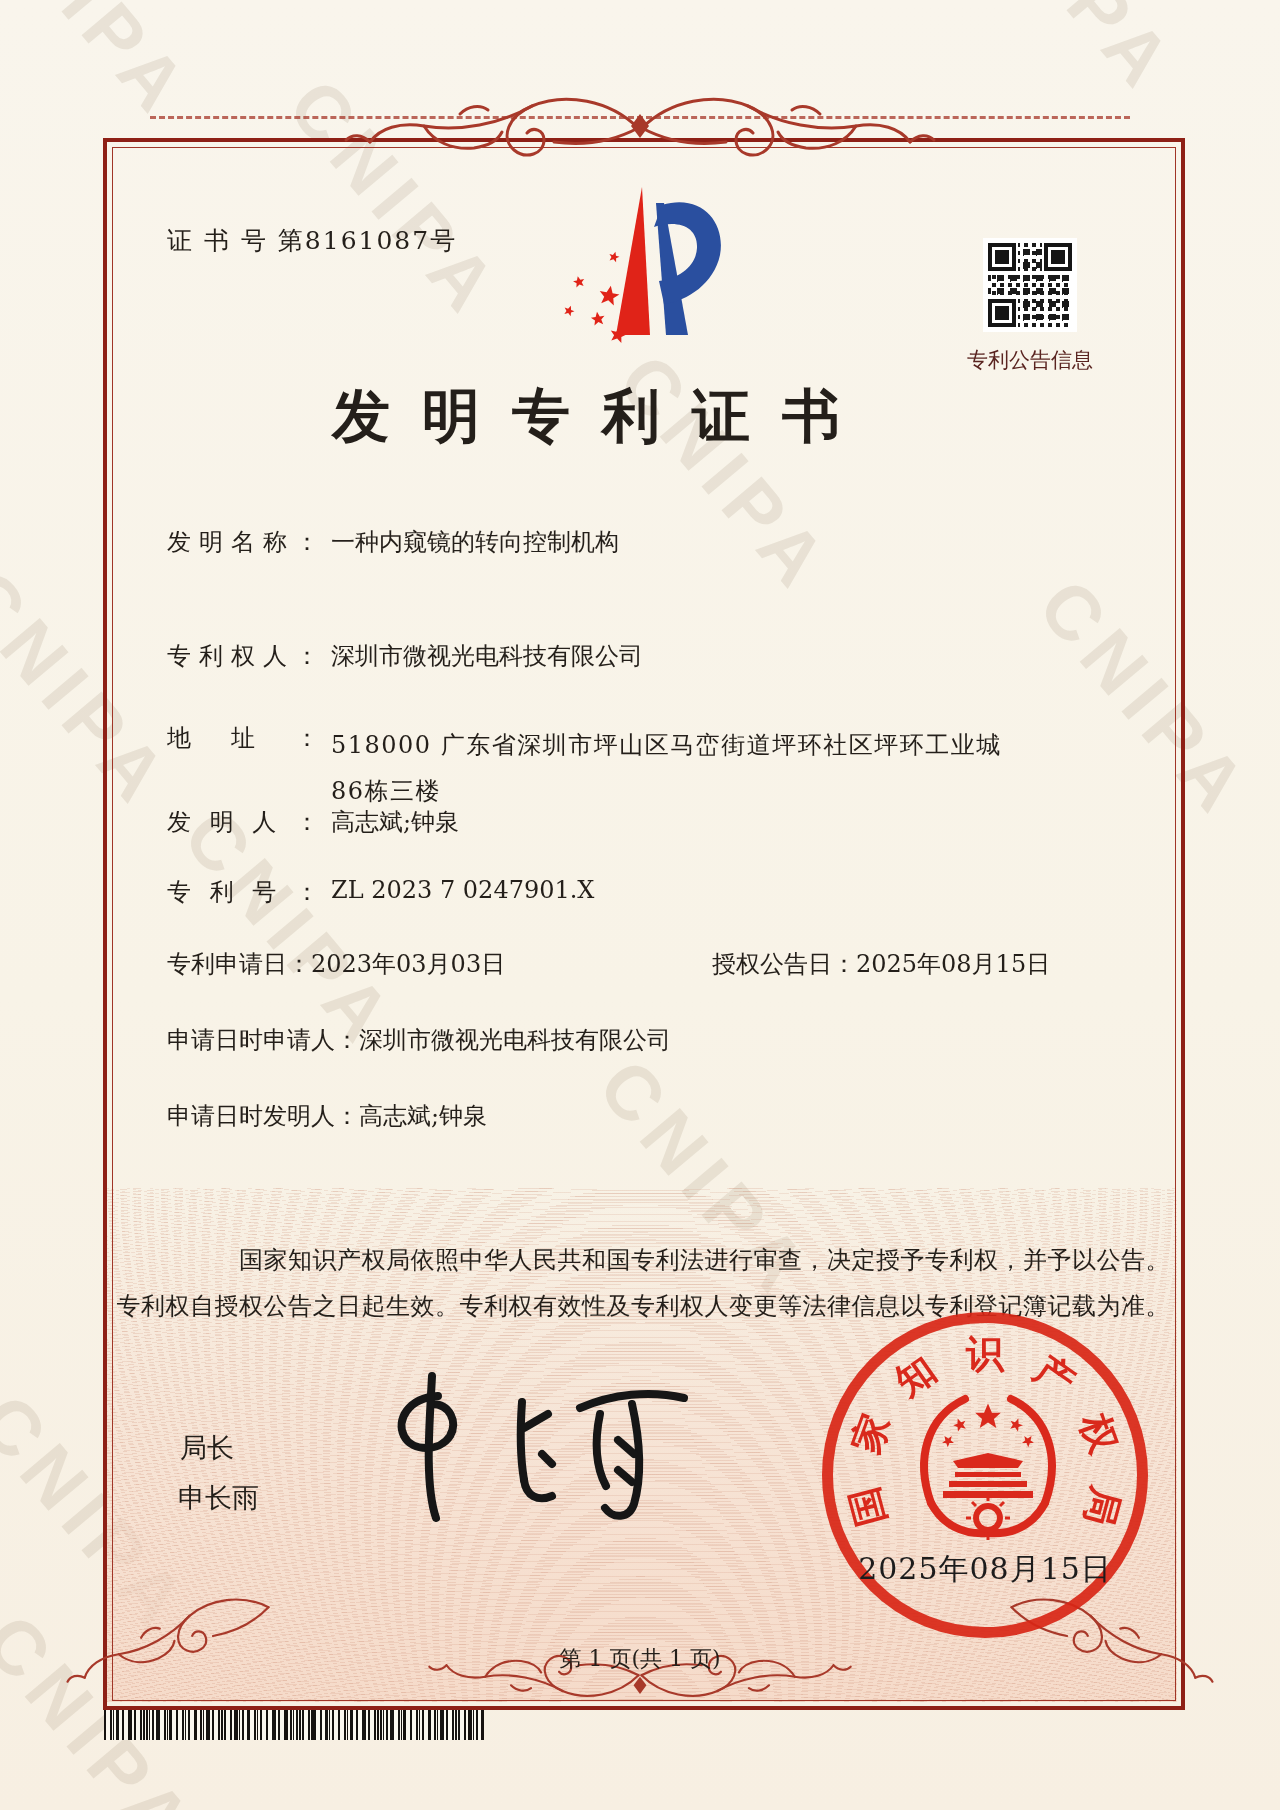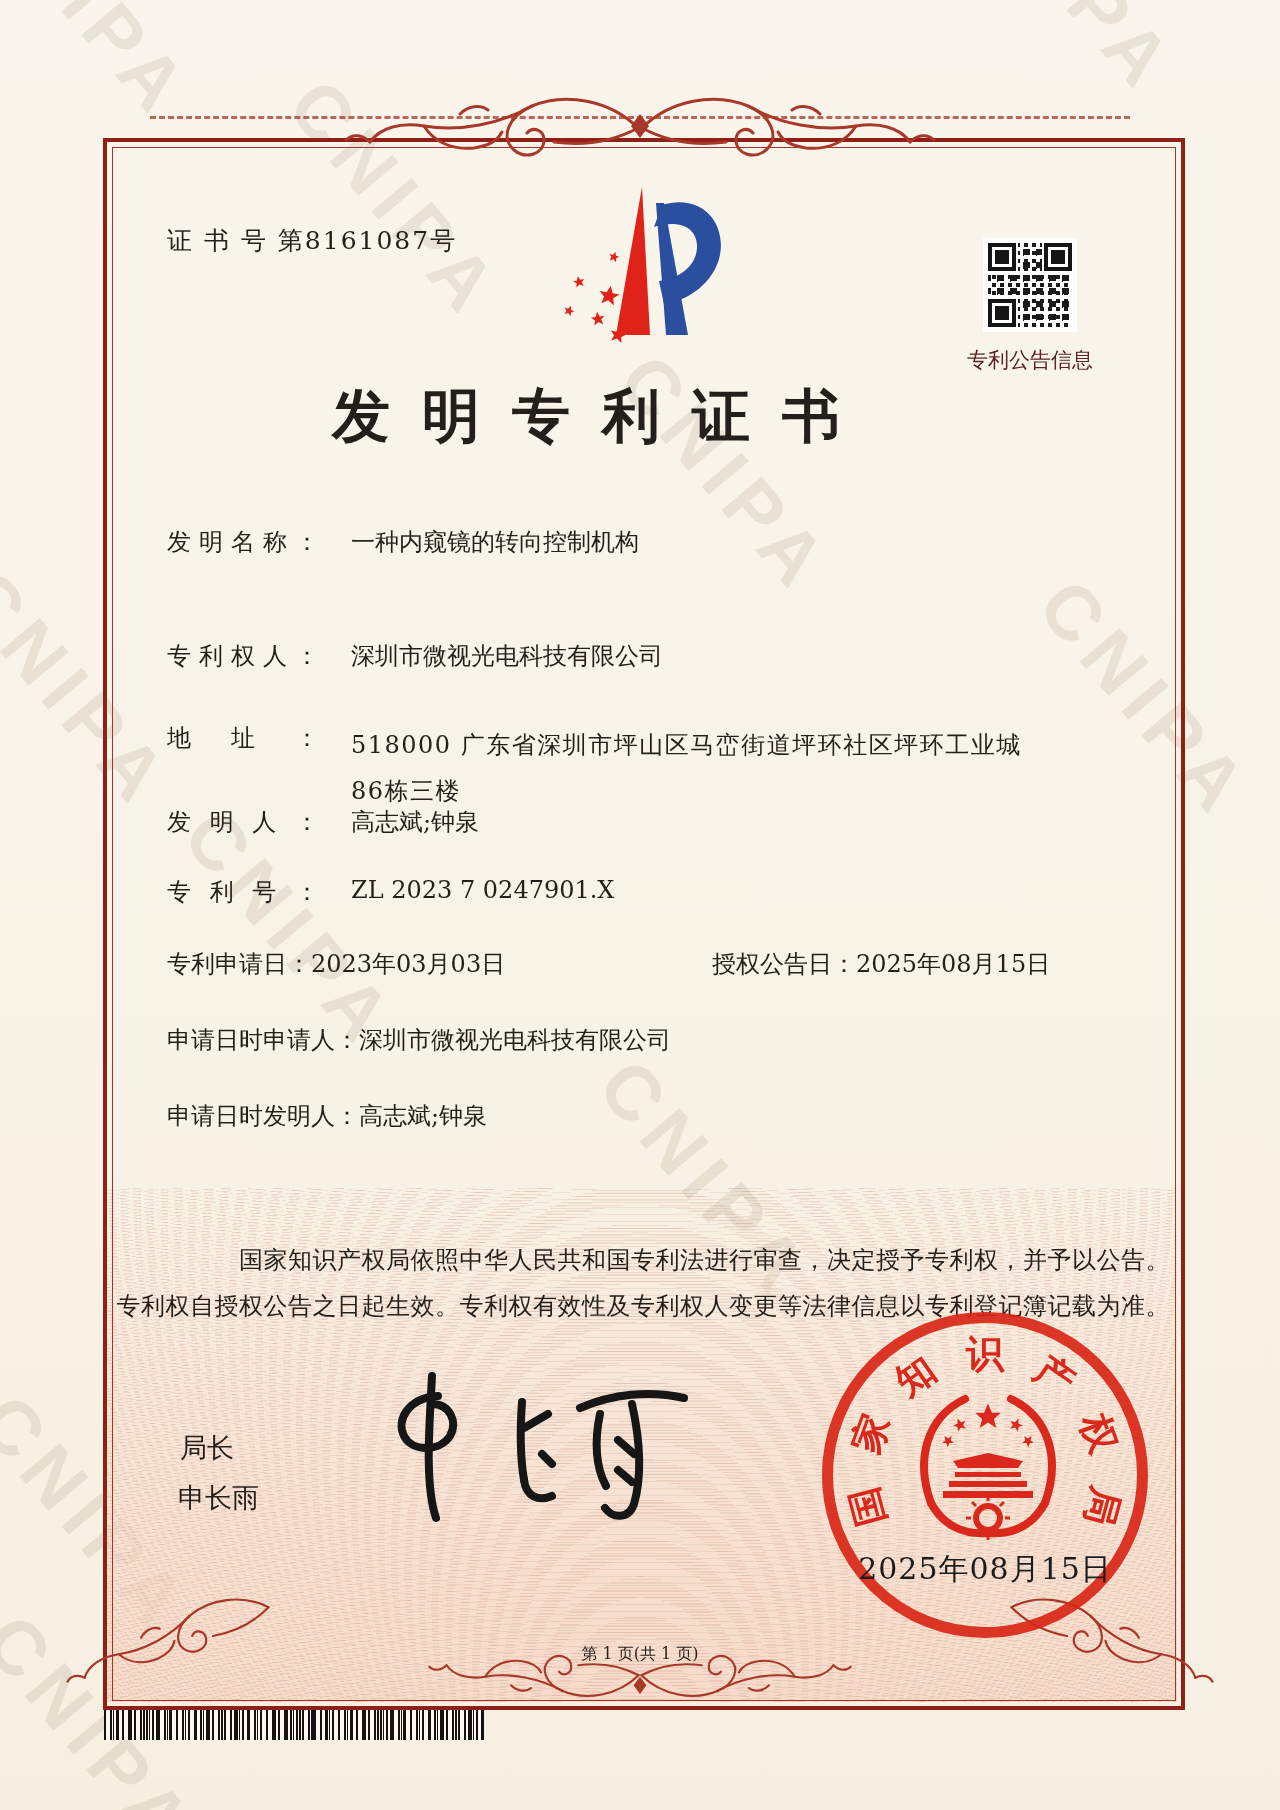--- a/index.html
+++ b/index.html
@@ -35,42 +35,42 @@
   .fd{position:absolute;width:20px;height:20px;border:4px solid #151515;background:#fff;box-shadow:0 0 0 2px #fff;}
   .fd::after{content:"";position:absolute;inset:3px;background:#151515;}
   .fd.tl{left:5px;top:5px}.fd.tr{right:5px;top:5px}.fd.bl{left:5px;bottom:5px}
   .qr-caption{position:absolute;left:952px;top:346px;width:156px;text-align:center;
       font-size:21px;color:#5a2420;z-index:3;}
   .doc-title{position:absolute;left:119px;top:378px;width:966px;text-align:center;
       font-size:58px;font-weight:bold;letter-spacing:32px;z-index:3;}
   
   .row{position:absolute;left:167px;font-size:24px;z-index:3;white-space:nowrap;}
   .jl{display:inline-block;width:152px;text-align:justify;text-align-last:justify;
-      margin-right:32px;vertical-align:top;}
+      margin-right:12px;vertical-align:top;}
   .val{display:inline-block;vertical-align:top;}
   .wrapval{white-space:normal;width:690px;letter-spacing:1.5px;line-height:46px;}
   .rcol{position:absolute;left:712px;font-size:24px;z-index:3;white-space:nowrap;}
   .stmt{position:absolute;left:110px;width:1060px;text-align:right;font-size:24px;
         letter-spacing:.5px;z-index:3;}
   
   .sig-title{position:absolute;left:180px;top:1430px;font-size:27px;
       font-family:"Liberation Sans",sans-serif;z-index:3;}
   .sig-name{position:absolute;left:178px;top:1480px;font-size:27px;
       font-family:"Liberation Sans",sans-serif;z-index:3;}
   .sig-hand{position:absolute;left:372px;top:1368px;z-index:4;}
   
   .seal{position:absolute;left:822px;top:1312px;width:326px;height:326px;z-index:4;
         border:11px solid rgba(216,38,22,.92);border-radius:50%;box-sizing:border-box;}
   .seal-char{position:absolute;left:50%;top:50%;font-size:38px;font-weight:bold;color:#d9291c;
         transform:translate(-50%,-50%) rotate(var(--a)) translateY(-121px);}
   .seal-emblem{position:absolute;left:70px;top:52px;}
   .seal-date{position:absolute;left:0;top:226px;width:100%;text-align:center;
         font-size:30px;color:#1c1c1c;letter-spacing:1px;}
   
-  .page-no{position:absolute;left:0;top:1644px;width:100%;text-align:center;font-size:16px;z-index:3;}
+  .page-no{position:absolute;left:0;top:1644px;width:100%;text-align:center;font-size:22px;z-index:3;}
   .barcode{position:absolute;left:104px;top:1710px;width:380px;height:30px;z-index:5;
       background-color:#fbf7ef;
       background-image:
         repeating-linear-gradient(90deg,#161210 0 2px,transparent 2px 6px),
         repeating-linear-gradient(90deg,#161210 0 1px,transparent 1px 9px),
         repeating-linear-gradient(90deg,#161210 0 2px,transparent 2px 13px);}
 </style>
 </head>
 <body>
 

